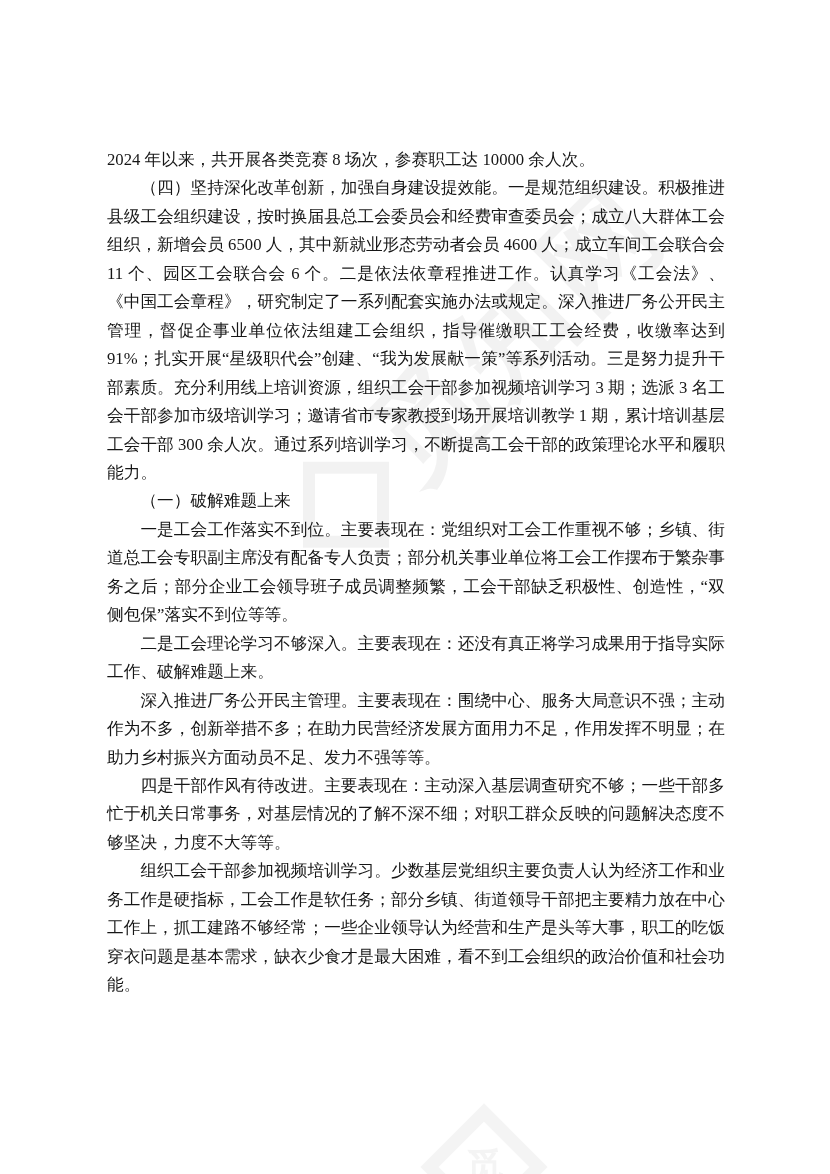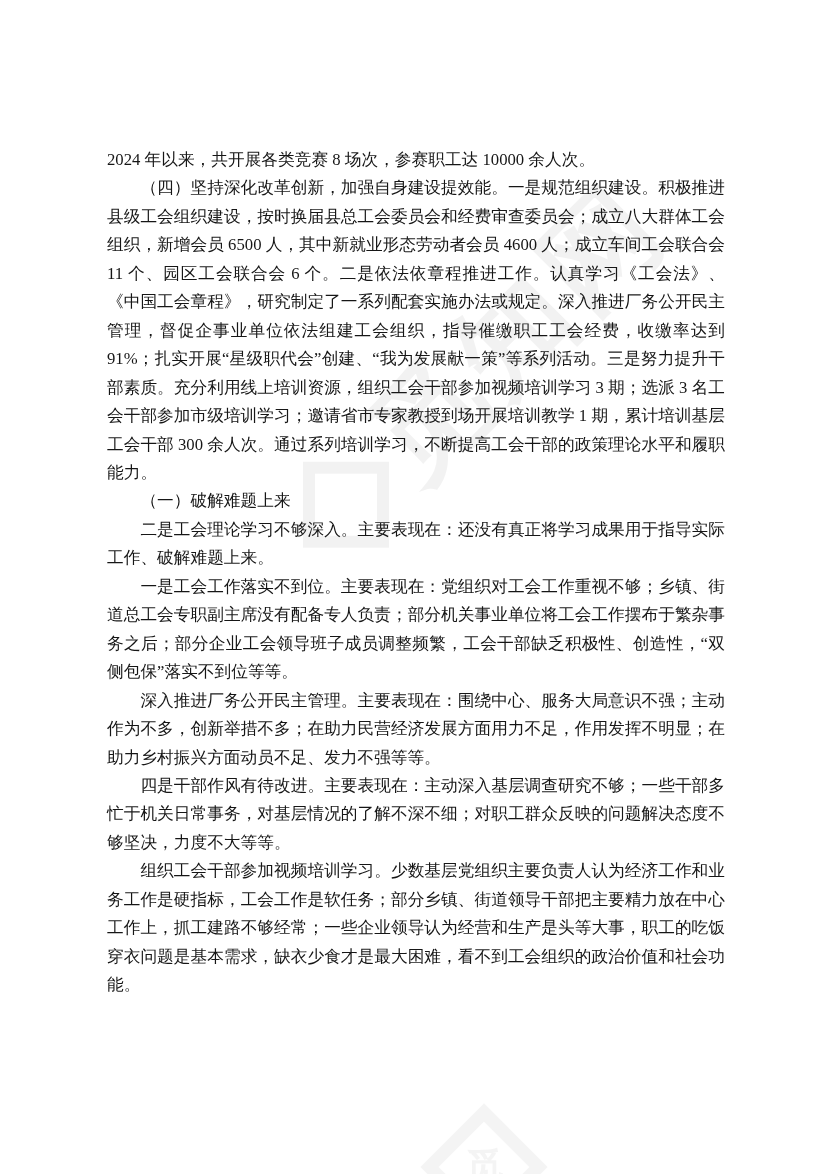--- a/index.html
+++ b/index.html
@@ -102,20 +102,20 @@
   </div>
 
   <div class="wm-bottom">
     <div class="wm-bottom-glyph">觅</div>
   </div>
 
   <main class="content">
       <p class="para"><span class="run">2024 年以来，共开展各类竞赛 8 场次，参赛职工达 10000 余人次。</span></p>
       <p class="para indent"><span class="run bold">（四）坚持深化改革创新，加强自身建设提效能。</span><span class="run">一是规范组织建设。积极推进县级工会组织建设，按时换届县总工会委员会和经费审查委员会；成立八大群体工会组织，新增会员 6500 人，其中新就业形态劳动者会员 4600 人；成立车间工会联合会 11 个、园区工会联合会 6 个。二是依法依章程推进工作。认真学习《工会法》、《中国工会章程》，研究制定了一系列配套实施办法或规定。深入推进厂务公开民主管理，督促企事业单位依法组建工会组织，指导催缴职工工会经费，收缴率达到 91%；扎实开展“星级职代会”创建、“我为发展献一策”等系列活动。三是努力提升干部素质。充分利用线上培训资源，组织工会干部参加视频培训学习 3 期；选派 3 名工会干部参加市级培训学习；邀请省市专家教授到场开展培训教学 1 期，累计培训基层工会干部 300 余人次。通过系列培训学习，不断提高工会干部的政策理论水平和履职能力。</span></p>
       <p class="para indent"><span class="run bold">（一）破解难题上来</span></p>
+      <p class="para indent"><span class="run bold">一是工会工作落实不到位。</span><span class="run">主要表现在：党组织对工会工作重视不够；乡镇、街道总工会专职副主席没有配备专人负责；部分机关事业单位将工会工作摆布于繁杂事务之后；部分企业工会领导班子成员调整频繁，工会干部缺乏积极性、创造性，“双侧包保”落实不到位等等。</span></p>
       <p class="para indent"><span class="run bold">二是工会理论学习不够深入。</span><span class="run">主要表现在：还没有真正将学习成果用于指导实际工作、破解难题上来。</span></p>
-      <p class="para indent"><span class="run bold">一是工会工作落实不到位。</span><span class="run">主要表现在：党组织对工会工作重视不够；乡镇、街道总工会专职副主席没有配备专人负责；部分机关事业单位将工会工作摆布于繁杂事务之后；部分企业工会领导班子成员调整频繁，工会干部缺乏积极性、创造性，“双侧包保”落实不到位等等。</span></p>
       <p class="para indent"><span class="run bold">深入推进厂务公开民主管理。</span><span class="run">主要表现在：围绕中心、服务大局意识不强；主动作为不多，创新举措不多；在助力民营经济发展方面用力不足，作用发挥不明显；在助力乡村振兴方面动员不足、发力不强等等。</span></p>
       <p class="para indent"><span class="run bold">四是干部作风有待改进。</span><span class="run">主要表现在：主动深入基层调查研究不够；一些干部多忙于机关日常事务，对基层情况的了解不深不细；对职工群众反映的问题解决态度不够坚决，力度不大等等。</span></p>
       <p class="para indent"><span class="run">组织工会干部参加视频培训学习。少数基层党组织主要负责人认为经济工作和业务工作是硬指标，工会工作是软任务；部分乡镇、街道领导干部把主要精力放在中心工作上，抓工建路不够经常；一些企业领导认为经营和生产是头等大事，职工的吃饭穿衣问题是基本需求，缺衣少食才是最大困难，看不到工会组织的政治价值和社会功能。</span></p>
     </main>
 
 </div>
 
 </body></html>

